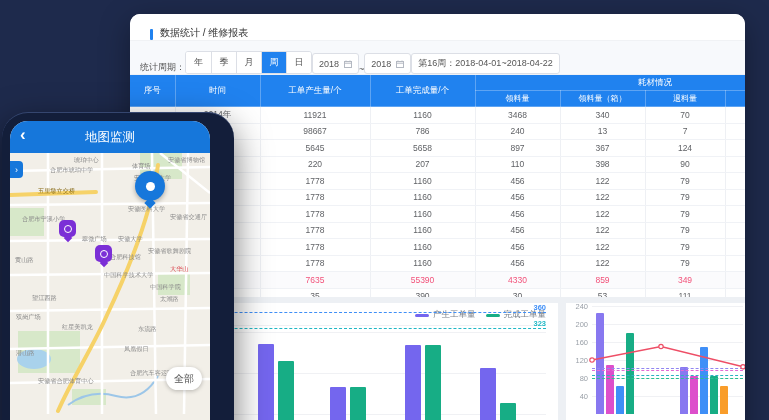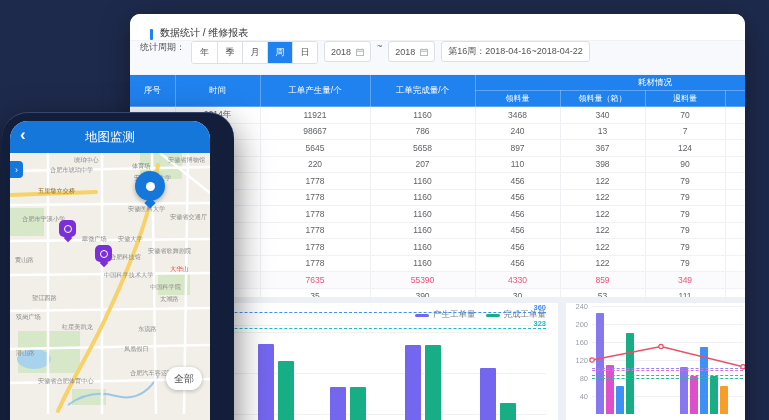--- a/index.html
+++ b/index.html
@@ -3,21 +3,21 @@
 <meta charset="utf-8">
 <style>
   html,body{margin:0;padding:0}
   body{width:769px;height:420px;overflow:hidden;background:#1E2A4C;font-family:"Liberation Sans","DejaVu Sans",sans-serif;position:relative}
 
   
   .card{position:absolute;left:130px;top:14px;width:615px;height:440px;background:#fff;border-radius:10px;overflow:hidden;box-shadow:0 8px 30px rgba(0,0,0,.35)}
   .breadcrumb{height:26px;display:flex;align-items:flex-end;padding-left:20px;font-size:10px;font-weight:normal;color:#333;border-bottom:1px solid #f0f2f5;background:#fff}
   .breadcrumb .bar{width:3px;height:11px;background:#2082EF;margin-right:7px;border-radius:1px}
 
-  .filterbar{height:33px;background:#f7f9fc;display:flex;align-items:flex-start;padding:0 10px;gap:6px;font-size:9px;color:#555;border-bottom:1px solid #eef1f6;white-space:nowrap}
+  .filterbar{height:33px;background:#f7f9fc;display:flex;align-items:flex-end;padding:0 10px;font-size:9px;color:#555;border-bottom:1px solid #eef1f6;white-space:nowrap}
   .seg{display:flex;border:1px solid #dcdfe6;border-radius:3px;overflow:hidden;background:#fff;flex:none}
   .seg .sbtn{border:none;background:#fff;font-size:9px;color:#555;width:25px;height:21px;border-left:1px solid #dcdfe6;cursor:pointer;font-family:inherit;padding:0}
   .seg .sbtn:first-child{border-left:none}
   .seg .sbtn.active{background:#2082EF;color:#fff}
   .finput{background:#fff;border:1px solid #dcdfe6;border-radius:3px;height:19px;display:flex;align-items:center;padding:0 6px;font-size:9px;color:#555;gap:5px;flex:none}
 
   
   table.rep{border-collapse:collapse;table-layout:fixed;width:705px;font-size:8.5px}
   table.rep th{background:#2082EF;color:#fff;font-weight:normal;height:15px;border-right:1px solid rgba(255,255,255,.28);border-bottom:1px solid rgba(255,255,255,.28);padding:0;text-align:center}
   table.rep th.sub{font-size:8px}
@@ -98,21 +98,21 @@
     <span class="finput">
       <span>2018</span>
       <svg width="8" height="8" viewBox="0 0 8 8">
           <rect x="0.5" y="1.5" width="7" height="6" fill="none" stroke="#b4b9c2"></rect>
           <line x1="0.5" y1="3.2" x2="7.5" y2="3.2" stroke="#b4b9c2"></line>
           <line x1="2" y1="0.5" x2="2" y2="2" stroke="#b4b9c2"></line>
           <line x1="6" y1="0.5" x2="6" y2="2" stroke="#b4b9c2"></line>
         </svg>
     </span>
     <span class="finput">
-      <span>第16周：2018-04-16~2018-04-22</span>
+      <span>第16周：2018-04-01~2018-04-22</span>
     </span>
 
   </div>
 
   <table class="rep">
     <colgroup>
         <col style="width: 45px;">
         <col style="width: 85px;">
         <col style="width: 110px;">
         <col style="width: 105px;">

